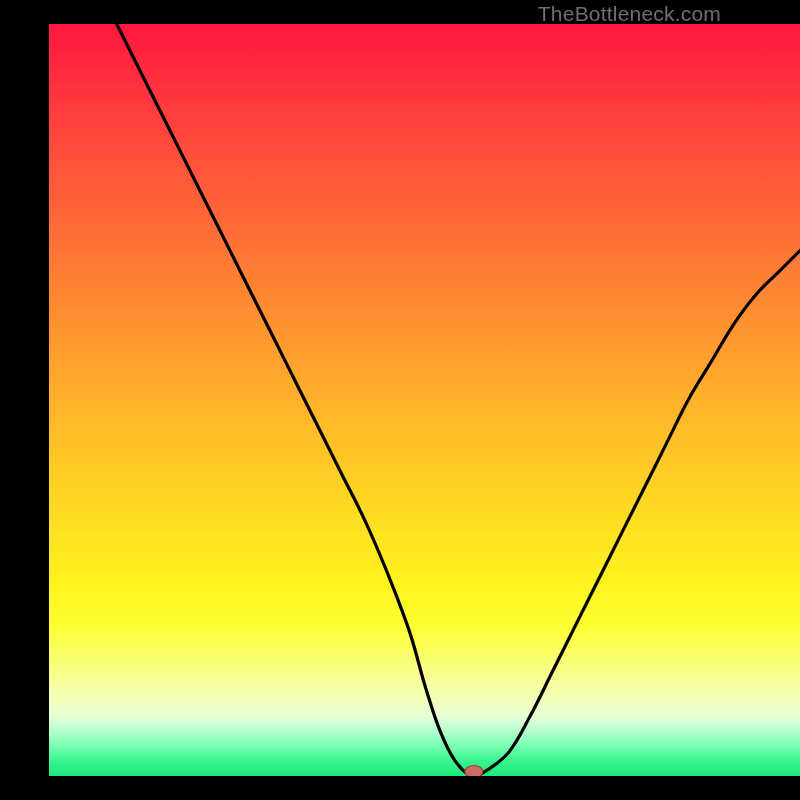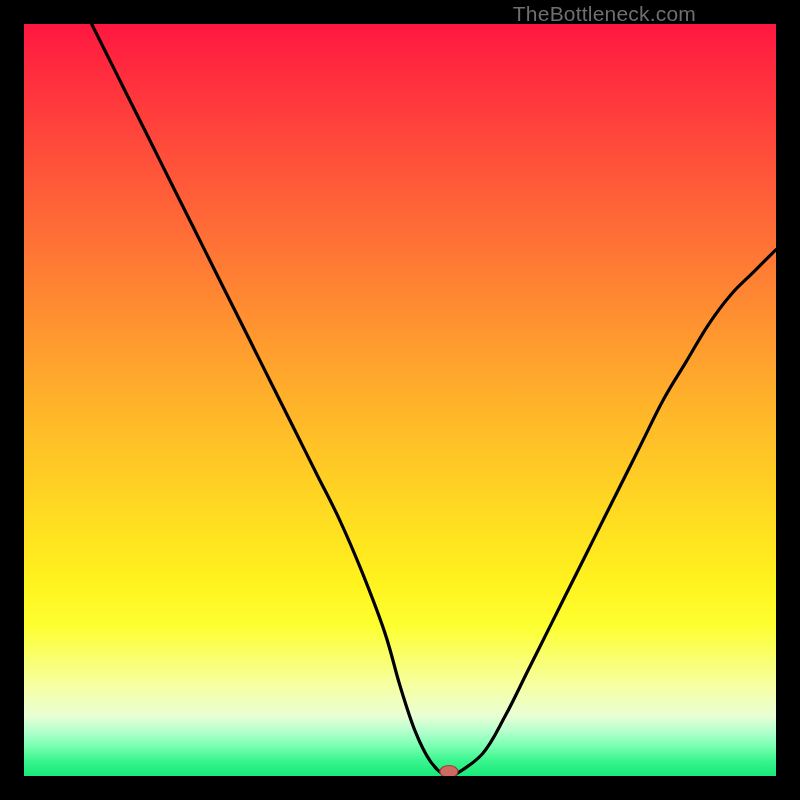--- a/index.html
+++ b/index.html
@@ -9,20 +9,21 @@
     height: 800px;
     overflow: hidden;
     background: #000;
     font-family: Arial, Helvetica, sans-serif;
   }
   .frame {
     position: relative;
     width: 706px;
     height: 800px;
     background: #000;
+    margin-left: 25px;
   }
   .plot-area {
     position: absolute;
     left: 24px;
     top: 24px;
     width: 752px;
     height: 752px;
     overflow: hidden;
   }
   .gradient {

